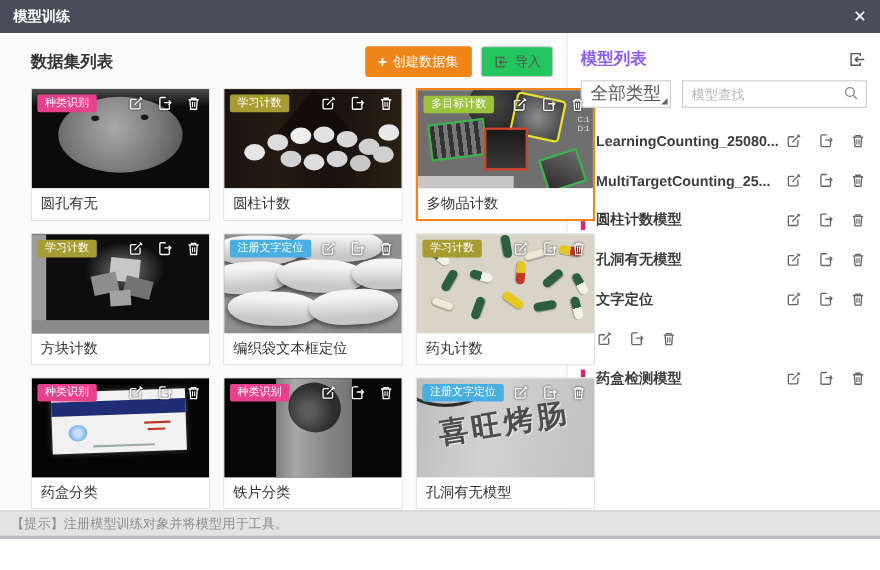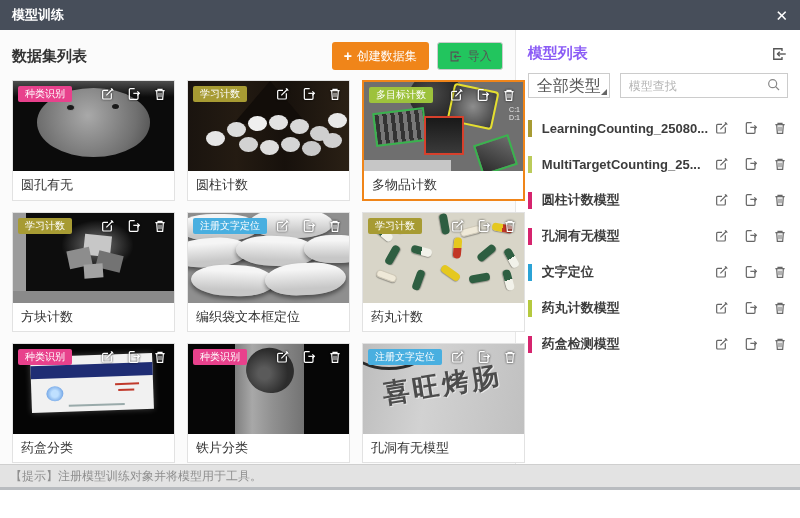--- a/index.html
+++ b/index.html
@@ -6,21 +6,21 @@
   html,body { width:800px; height:518px; overflow:hidden; }
   body { font-family:"Liberation Sans","DejaVu Sans",sans-serif; background:#fff; }
   .window { width:800px; height:490px; display:flex; flex-direction:column; background:#fbfbfb; position:relative; }
 
   
   .titlebar { height:30px; background:#474e5a; display:flex; align-items:center; padding:0 12px; flex:0 0 auto; }
   .titlebar .title { color:#fff; font-size:13px; font-weight:bold; }
   .titlebar .close { margin-left:auto; color:#fff; font-size:15px; cursor:pointer; line-height:1; }
 
   
-  .mainbody { flex:1 1 auto; display:flex; min-height:0; }
+  .mainbody { flex:1 1 auto; display:flex; min-height:0;padding-left:16px; }
   .left-panel { flex:1 1 auto; background:#fbfbfb; display:flex; flex-direction:column; min-width:0; }
   .right-panel { flex:0 0 260px; background:#fff; border-left:1px solid #e7e7e7; display:flex; flex-direction:column; }
 
   .left-header { display:flex; align-items:center; padding:12px 12px 8px 12px; }
   .left-header .panel-title { font-size:15px; font-weight:bold; color:#333; }
   .btn-create { margin-left:auto; height:28px; background:#F08519; color:#fff; border:none; border-radius:3px;
     font-size:12px; padding:0 12px; display:flex; align-items:center; gap:5px; cursor:pointer; font-family:inherit;}
   .btn-create .plus { font-size:14px; font-weight:bold; }
   .btn-import { margin-left:8px; height:28px; background:#22c55e; color:#555; border:1px solid #ccc; border-radius:3px;
     font-size:12px; padding:0 10px; display:flex; align-items:center; gap:5px; cursor:pointer; font-family:inherit;}
@@ -539,21 +539,20 @@
             <svg width="16" height="16" viewBox="0 0 24 24" stroke="#666">
                 <use href="#ic-copy"></use>
               </svg>
             <svg width="16" height="16" viewBox="0 0 24 24" stroke="#666">
                 <use href="#ic-trash"></use>
               </svg>
           </span>
         </div>
         <div class="model-row">
           <span class="model-bar" style="background-color: rgb(181, 201, 63);"></span>
-          <span class="model-name">药丸计数模型</span>
           <span class="model-actions">
             <svg width="16" height="16" viewBox="0 0 24 24" stroke="#666">
                 <use href="#ic-edit"></use>
               </svg>
             <svg width="16" height="16" viewBox="0 0 24 24" stroke="#666">
                 <use href="#ic-copy"></use>
               </svg>
             <svg width="16" height="16" viewBox="0 0 24 24" stroke="#666">
                 <use href="#ic-trash"></use>
               </svg>

